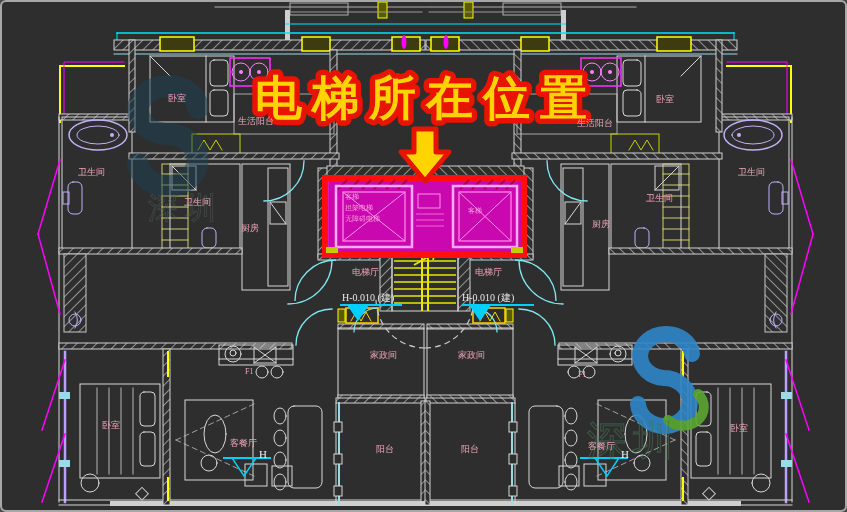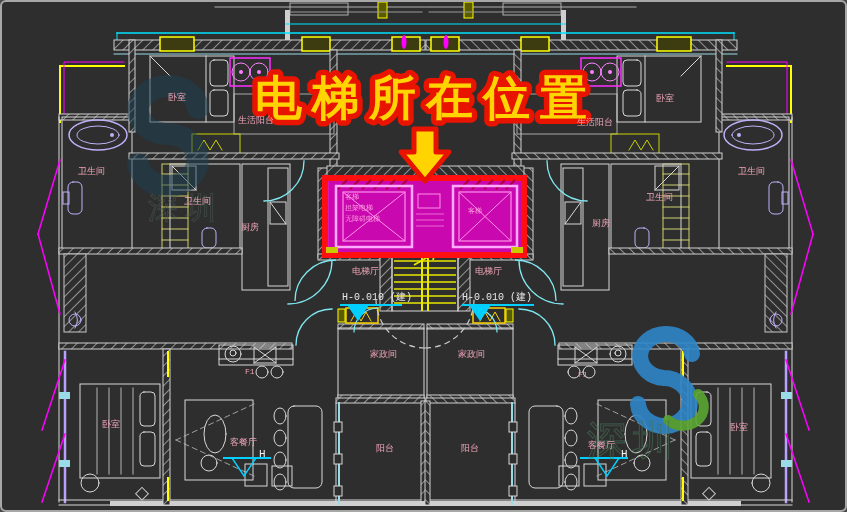--- a/index.html
+++ b/index.html
@@ -2,21 +2,21 @@
 <html><head>
 <meta charset="utf-8">
 <style>
   html,body{margin:0;padding:0;background:#4a4a4a;}
   .screen{position:relative;width:847px;height:512px;background:#2e2e2e;
     border:2px solid #a8a8a8;border-radius:6px;box-sizing:border-box;overflow:hidden;
     font-family:"Liberation Sans",sans-serif;}
   .cad-svg{position:absolute;left:0;top:0;}
   .labels-layer{position:absolute;left:0;top:0;width:847px;height:512px;pointer-events:none;}
   .room-label{position:absolute;font-size:9px;line-height:1;color:#eda4b8;white-space:nowrap;
-    font-family:Liberation Mono, monospace;}
+    font-family:Liberation Serif, serif;}
 </style>
 </head>
 <body>
 
 <div class="screen">
 <svg class="cad-svg" width="847" height="512" viewBox="0 0 847 512">
   <defs>
     <pattern id="hatch" width="7" height="7" patternUnits="userSpaceOnUse" patternTransform="rotate(45)">
       <rect width="7" height="7" fill="#2e2e2e"></rect>
       <line x1="0" y1="0" x2="0" y2="7" stroke="#c8c8c8" stroke-width="1.3"></line>

